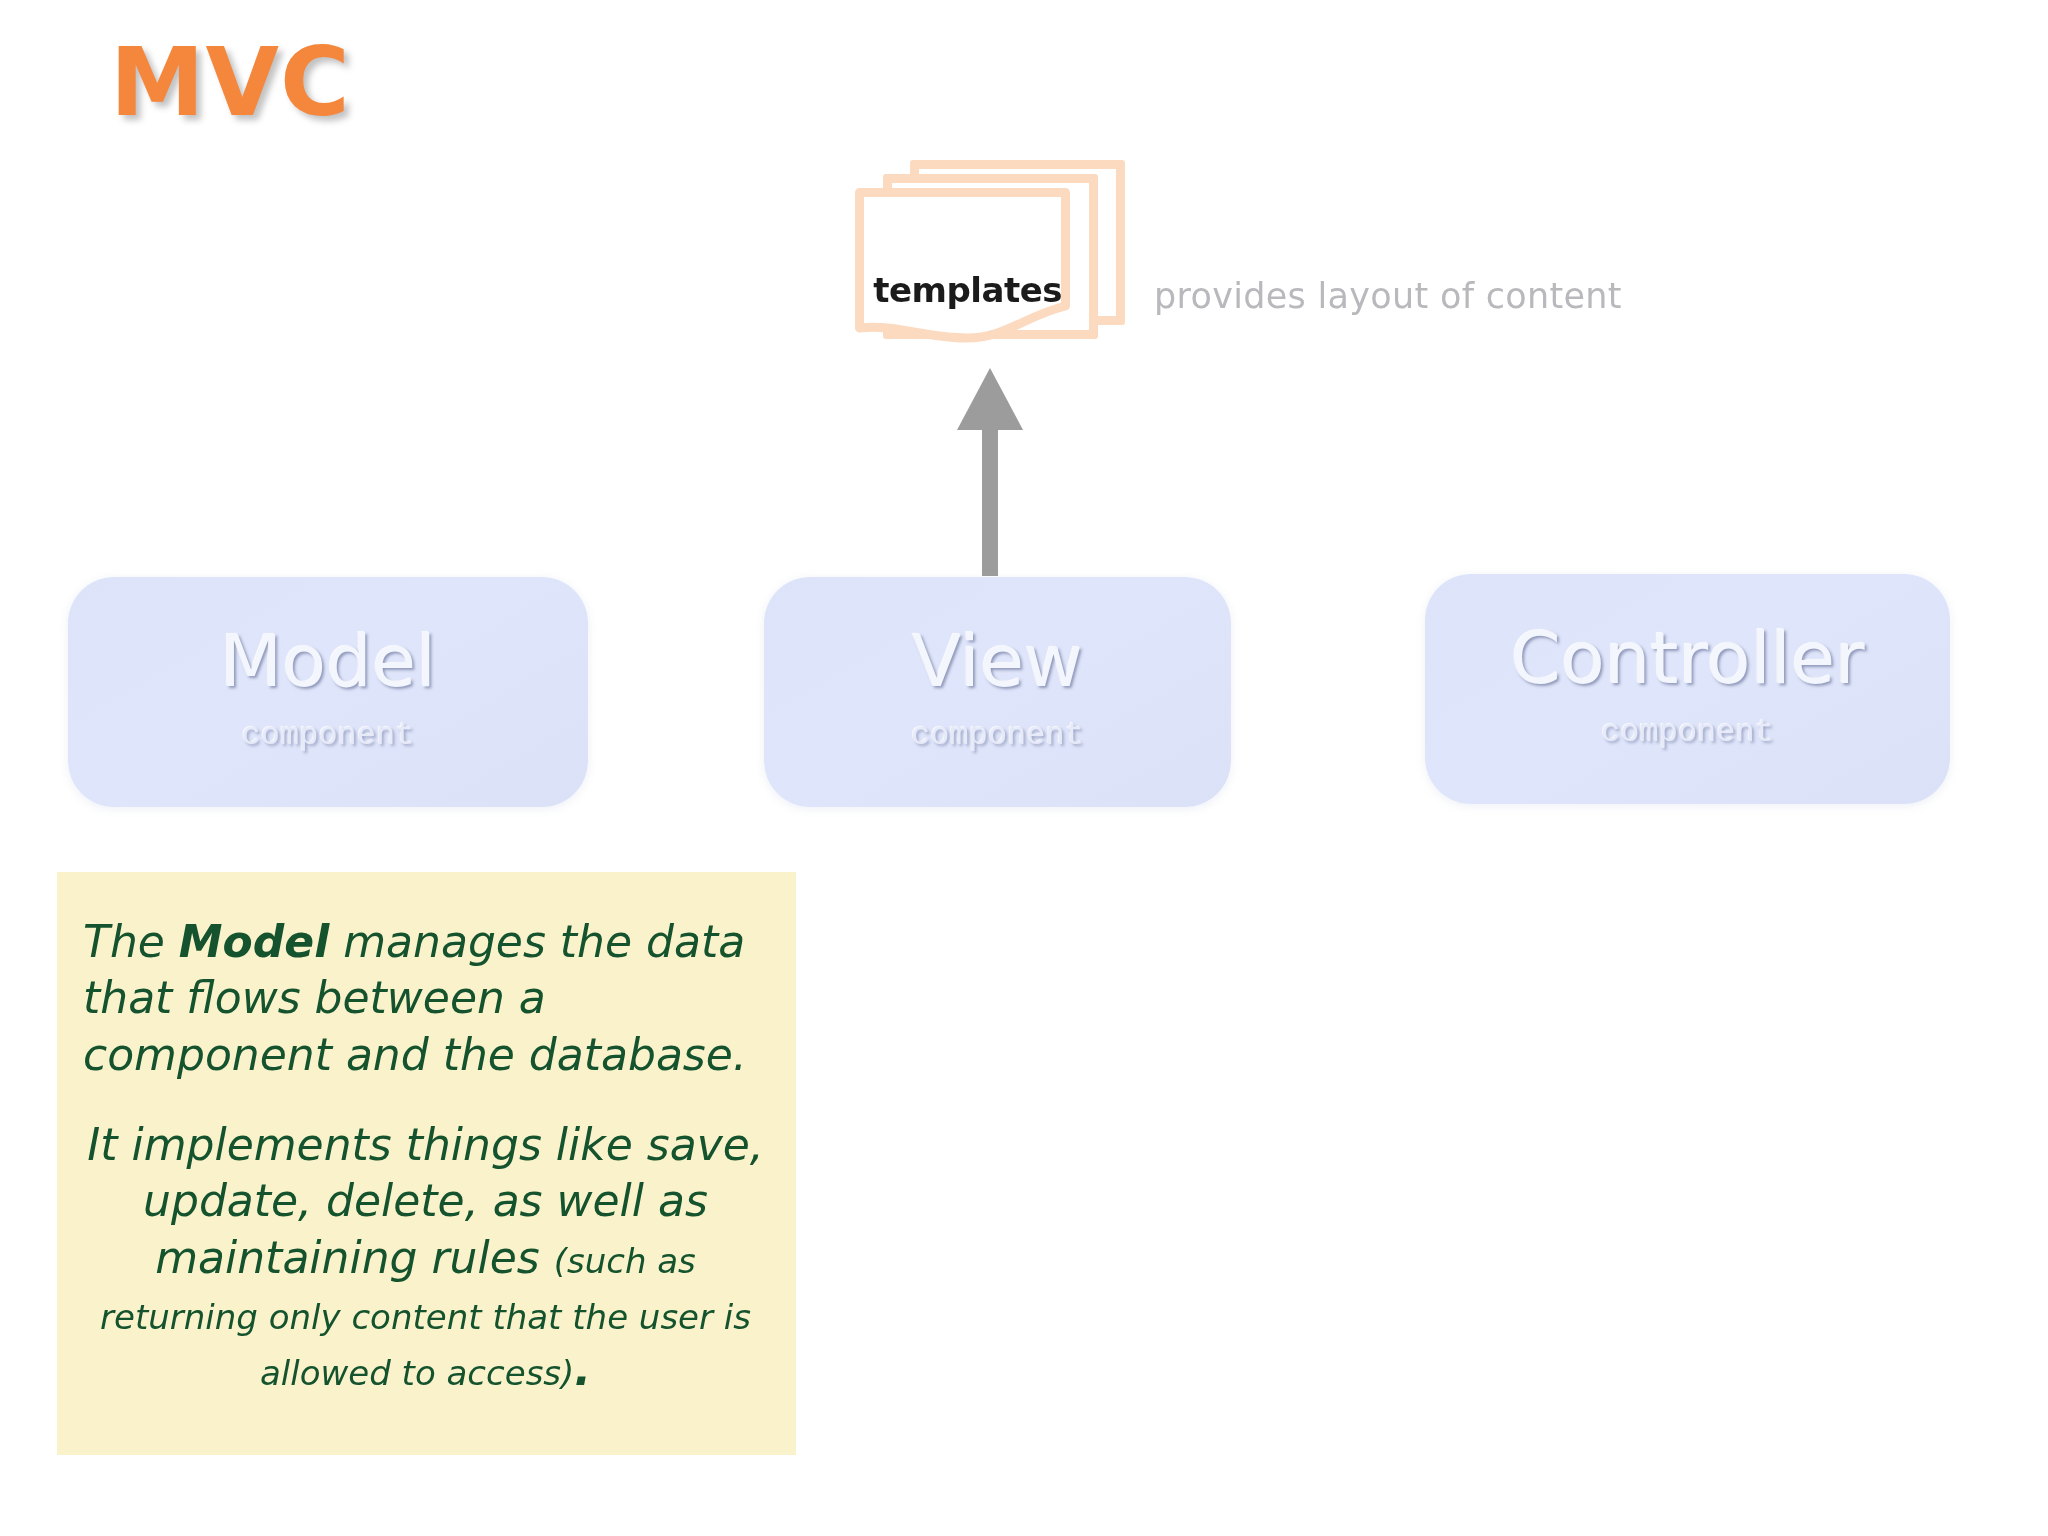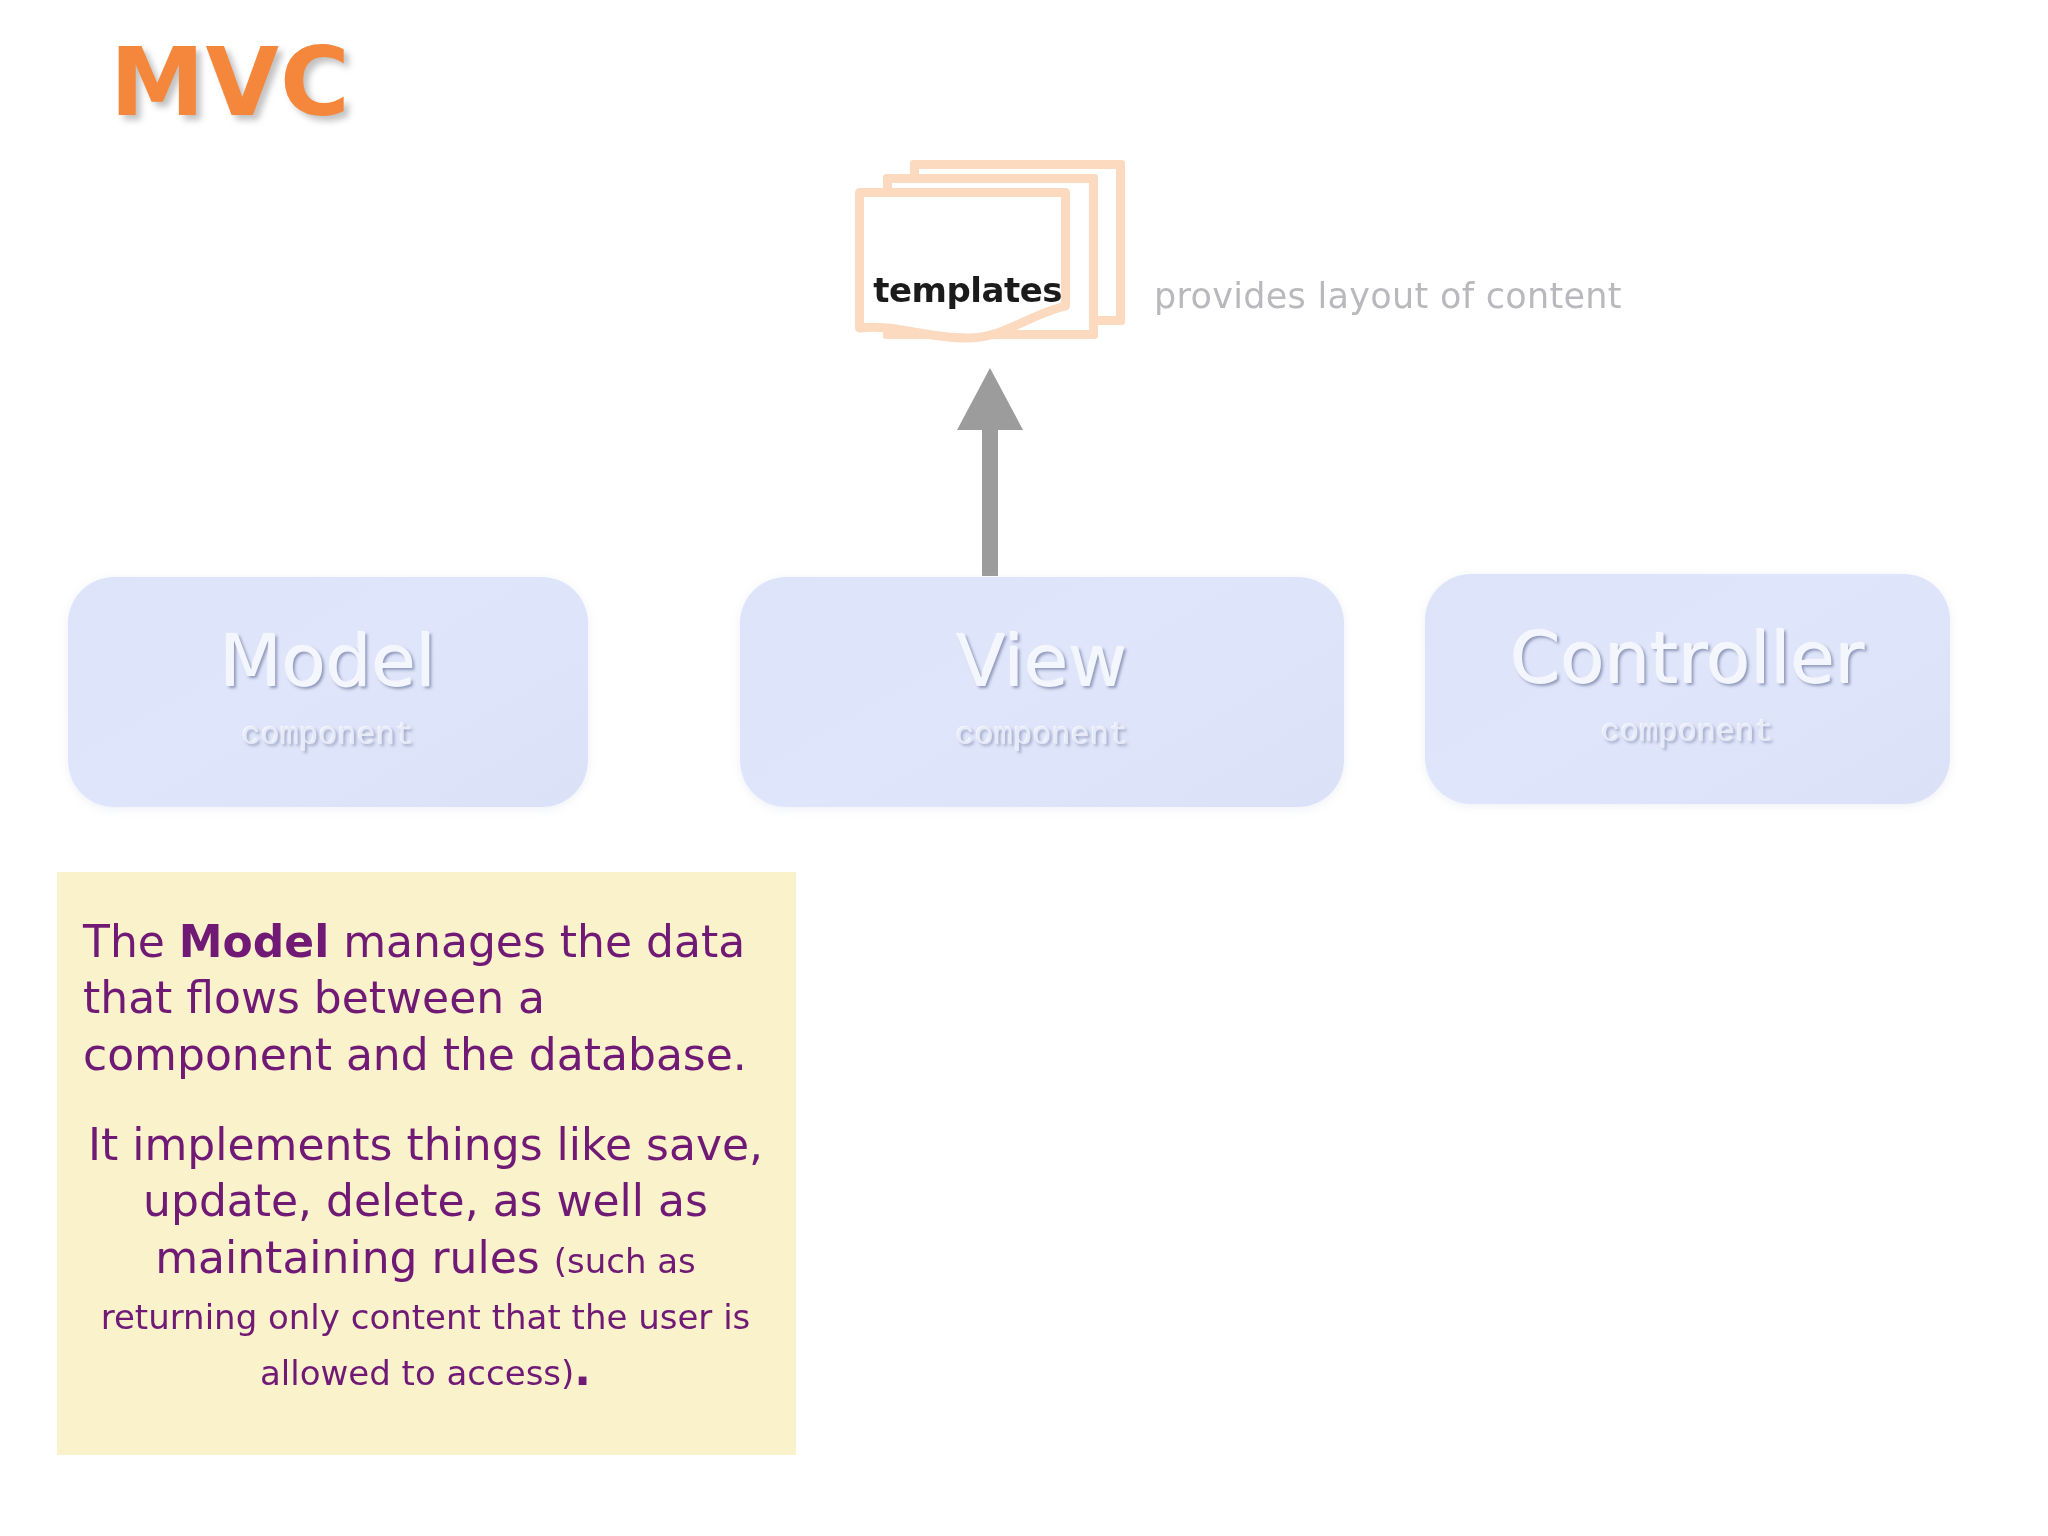--- a/index.html
+++ b/index.html
@@ -91,37 +91,38 @@
     font-family:Liberation Mono, monospace;
     font-size:32px;
     font-weight:400;
     color:#e6eaf9;
     text-shadow:
        2px 2px 3px rgba(140,150,185,0.8),
       -1px -1px 1px rgba(255,255,255,0.85);
     line-height:1;
   }
   #box-model{left:68px;top:577px;width:520px;}
-  #box-view{left:740px;top:577px;width:604px;}
+  #box-view{left:764px;top:577px;width:467px;}
   #box-controller{left:1425px;top:574px;width:525px;}
 
   
   .callout{
     position:absolute;left:57px;top:872px;
     width:739px;height:583px;
     background:#FAF2CB;
     box-sizing:border-box;
     padding:42px 28px 20px 26px;
   }
   .callout p{
     margin:0 0 34px 0;
     font-family:"DejaVu Sans","Liberation Sans",sans-serif;
     font-size:44px;
     line-height:1.28;
-    color:#701a75;
+    color:#14532d;
+    font-style:italic;
   }
   .callout p:last-child{margin-bottom:0;text-align:center;}
   .callout b{font-weight:bold;}
   .small-note{font-size:34px;}
   .period{font-size:44px;}
 </style>
 </head>
 <body>
 
 <div class="stage">

